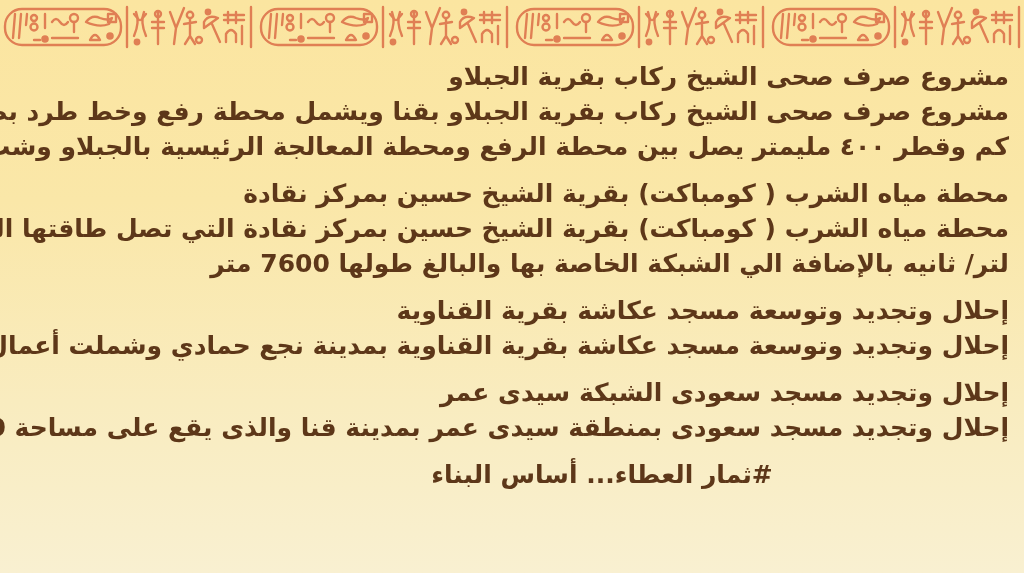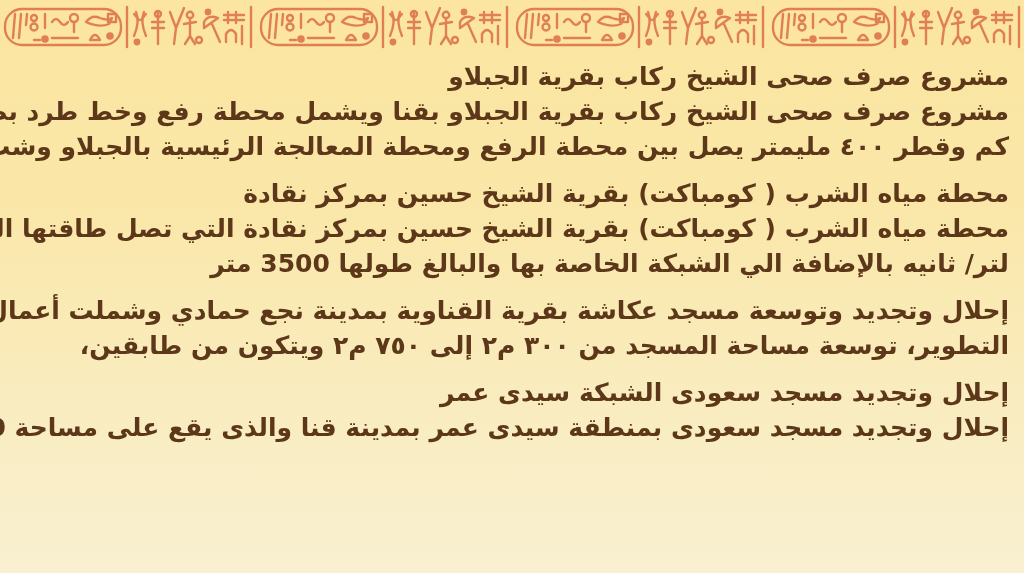--- a/index.html
+++ b/index.html
@@ -98,28 +98,29 @@
 
     <div class="section">
       <div class="line">مشروع صرف صحى الشيخ ركاب بقرية الجبلاو</div>
       <div class="line">مشروع صرف صحى الشيخ ركاب بقرية الجبلاو بقنا ويشمل محطة رفع وخط طرد بطول ٥,٥</div>
       <div class="line">كم وقطر ٤٠٠ مليمتر يصل بين محطة الرفع ومحطة المعالجة الرئيسية بالجبلاو وشب</div>
     </div>
 
     <div class="section">
       <div class="line">محطة مياه الشرب ( كومباكت) بقرية الشيخ حسين بمركز نقادة</div>
       <div class="line">محطة مياه الشرب ( كومباكت) بقرية الشيخ حسين بمركز نقادة التي تصل طاقتها الي ٣٠</div>
-      <div class="line">لتر/ ثانيه بالإضافة الي الشبكة الخاصة بها والبالغ طولها 3500 متر</div>
+      <div class="line">لتر/ ثانيه بالإضافة الي الشبكة الخاصة بها والبالغ طولها 7600 متر</div>
     </div>
 
     <div class="section">
+      <div class="line">إحلال وتجديد وتوسعة مسجد عكاشة بقرية القناوية</div>
       <div class="line">إحلال وتجديد وتوسعة مسجد عكاشة بقرية القناوية بمدينة نجع حمادي وشملت أعمال</div>
-      <div class="line">التطوير، توسعة مساحة المسجد من ٣٠٠ م٢ إلى ٧٥٠ م٢ ويتكون من طابقين،</div>
     </div>
 
     <div class="section">
       <div class="line">إحلال وتجديد مسجد سعودى الشبكة سيدى عمر</div>
       <div class="line">إحلال وتجديد مسجد سعودى بمنطقة سيدى عمر بمدينة قنا والذى يقع على مساحة 450 م2</div>
     </div>
 
+    <div class="line hashtag">#ثمار العطاء... أساس البناء</div>
 
   </div>
 </div>
 
 </body></html>

